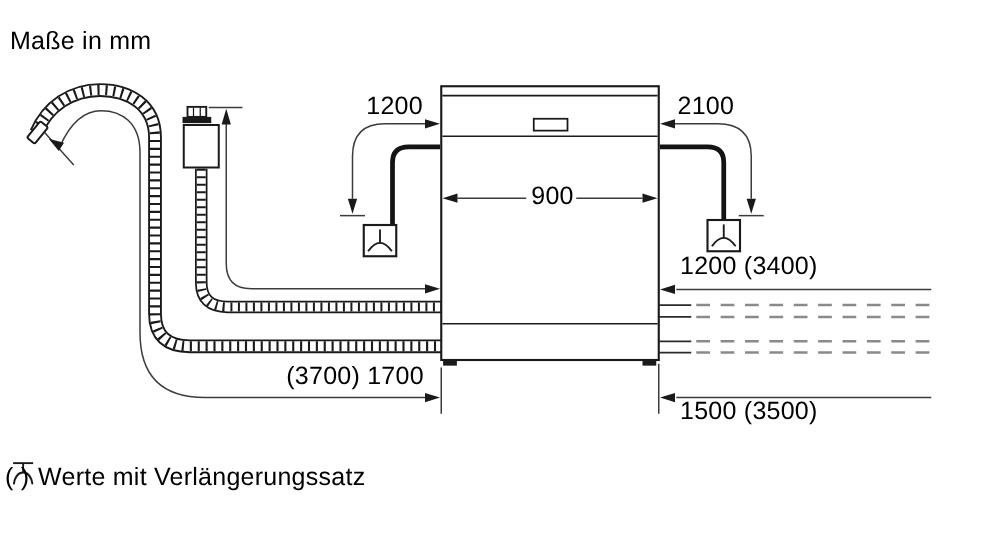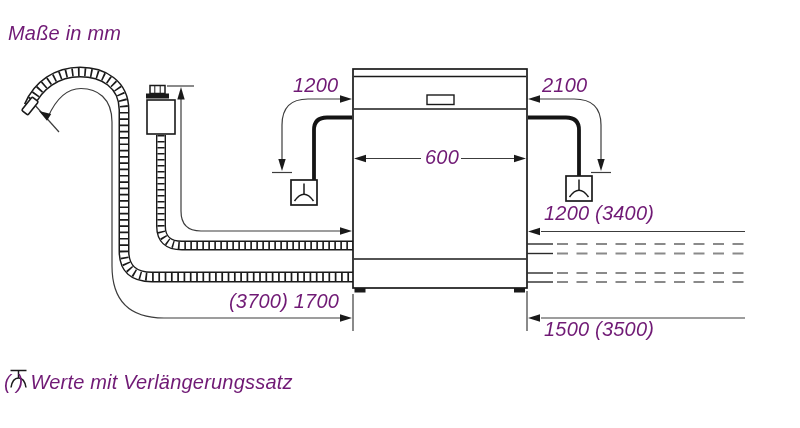--- a/index.html
+++ b/index.html
@@ -2,22 +2,22 @@
 <html><head>
 <meta charset="utf-8">
 <style>
   html,body{margin:0;padding:0;background:#ffffff;}
   #stage{
     position:relative;width:800px;height:428px;background:#ffffff;overflow:hidden;
     font-family:"Liberation Sans", sans-serif;
   }
   #lineart{position:absolute;left:0;top:0;}
   .label{
-    position:absolute;font-size:20px;line-height:1;color:#701a75;
-    white-space:nowrap;letter-spacing:0.2px;font-style:italic;
+    position:absolute;font-size:20px;line-height:1;color:#000000;
+    white-space:nowrap;letter-spacing:0.2px;
   }
   .label .pfx{margin-right:7px;}
 </style>
 </head>
 <body>
 
 <div id="stage">
 
   <svg id="lineart" width="800" height="428" viewBox="0 0 800 428">
 
@@ -134,21 +134,21 @@
       <path d="M 11 387.5 Q 12.5 378 18.5 378 Q 24.5 378 26 387.5"></path>
     </g>
   </svg>
 
   <div class="label" style="left:8px;top:23px;">Maße in mm</div>
 
   <div class="label" style="left:293px;top:75px;">1200</div>
 
   <div class="label" style="left:542px;top:75px;">2100</div>
 
-  <div class="label" style="left:425px;top:147px;">600</div>
+  <div class="label" style="left:425px;top:147px;">900</div>
 
 
   <div class="label" style="left:229px;top:291px;">(3700) 1700</div>
 
   <div class="label" style="left:544px;top:203px;">1200 (3400)</div>
 
   <div class="label" style="left:544px;top:291px;margin-top:28px;">1500 (3500)</div>
 
 
   <div class="label" style="left:4px;top:372px;">

